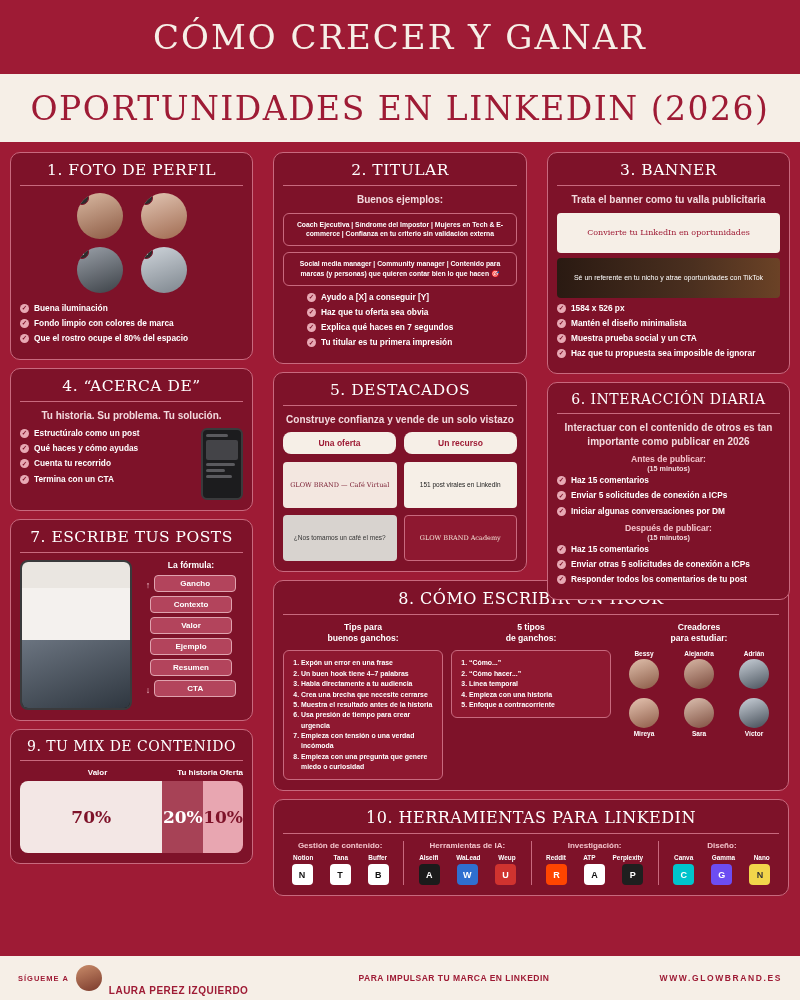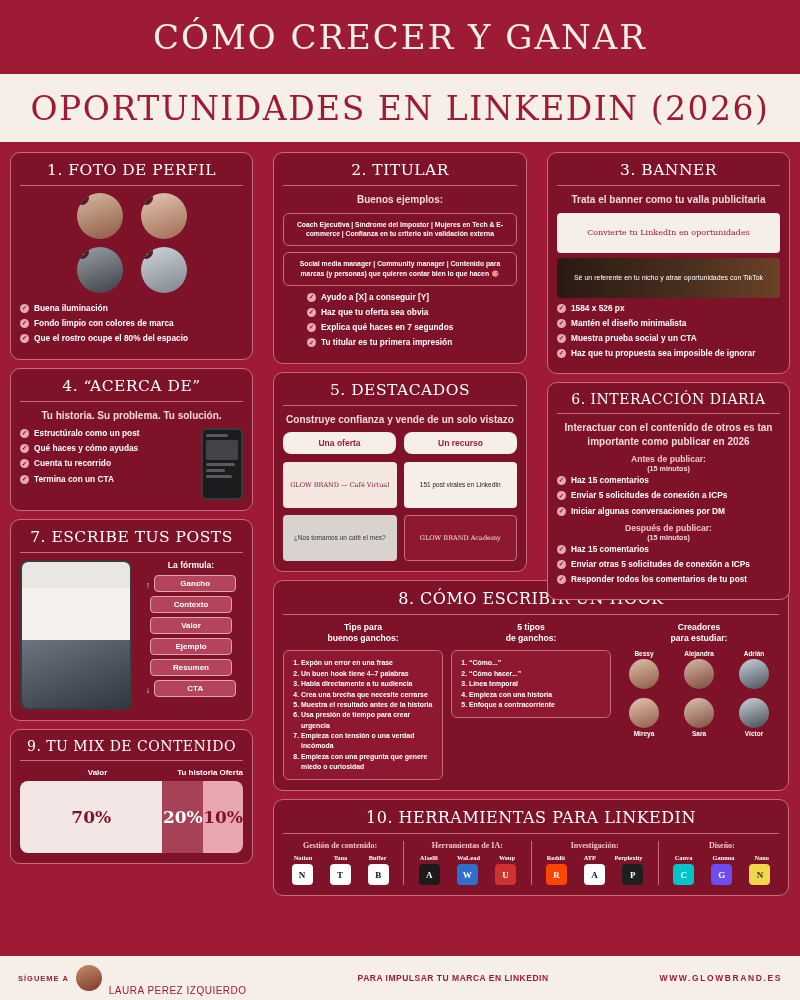--- a/index.html
+++ b/index.html
@@ -168,41 +168,41 @@
   
   .mixhdr { display: flex; font-size: 8px; font-weight: bold; text-align: center; margin-bottom: 4px; }
   .mixbars { display: flex; height: 72px; border-radius: 8px; overflow: hidden; }
   .mixbars div { display: flex; align-items: center; justify-content: center; font-size: 17px; font-weight: bold; font-family:"DejaVu Serif",serif; }
   .mb1 { background: #f3e7e5; color: #7e1229; }
   .mb2 { background: #a74256; color: #fff; }
   .mb3 { background: #e8a6b1; color: #7e1229; }
 
   
   .tools { display: flex; gap: 6px; }
-  .tgroup { flex: 1; font-family: Liberation Serif, serif; }
+  .tgroup { flex: 1; }
   .tg-h { text-align: center; font-size: 8px; font-weight: bold; color: #f3c3cb; margin-bottom: 4px; }
   .tg-names { display: flex; justify-content: space-around; font-size: 6.4px; font-weight: bold; margin-bottom: 3px; }
   .tg-icons { display: flex; justify-content: space-around; }
   .tico {
     width: 21px; height: 21px; border-radius: 4px; background: #fff;
     display: flex; align-items: center; justify-content: center;
     font-size: 9px; font-weight: bold; color: #111;
   }
   .tdiv { width: 1px; background: #c8697e; }
 
   
   .footer {
     position: absolute; bottom: 0; left: 0; width: 800px; height: 44px;
     background: #f6efe7; display: flex; align-items: center; padding: 0 18px;
     color: #9e1b35;
   }
   .footer .fl { display: flex; align-items: center; gap: 7px; }
   .f-sigue { font-size: 7.5px; letter-spacing: 1px; font-weight: bold; color:#9e1b35; }
   .f-av { width: 26px; height: 26px; border-radius: 50%; background: linear-gradient(160deg,#c98c6a,#7b3a2c); }
-  .f-name { font-size: 10px; font-weight: normal; letter-spacing: .5px; margin-top: 25px; }
+  .f-name { font-size: 10px; font-weight: bold; letter-spacing: .5px; margin-top: 25px; }
   .f-mid { flex: 1; text-align: center; font-size: 8.5px; font-weight: bold; letter-spacing: .5px; }
   .f-url { font-size: 8.5px; font-weight: bold; letter-spacing: 1.6px; }
 </style>
 </head>
 <body>
 
 <div class="page">
 
   <div class="header-top">
     <h1>CÓMO CRECER Y GANAR</h1>

